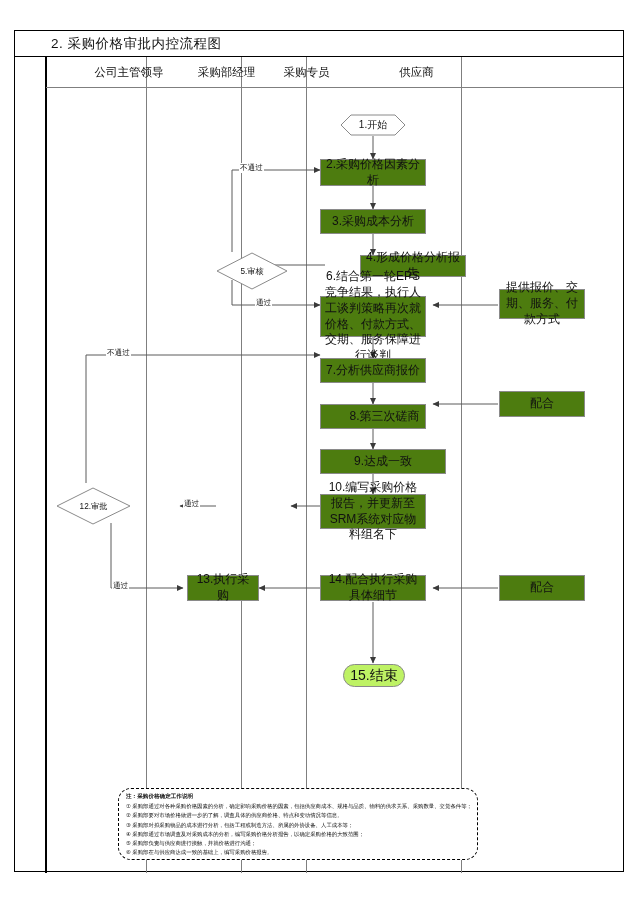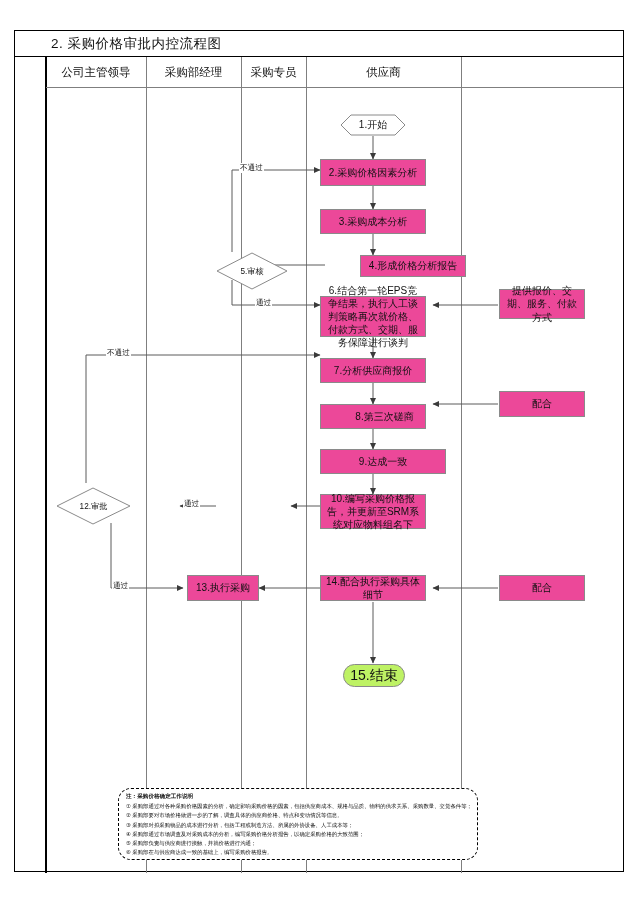--- a/index.html
+++ b/index.html
@@ -4,25 +4,25 @@
 <style>
   html,body{margin:0;padding:0;background:#fff;}
   body{font-family:"Liberation Sans","DejaVu Sans",sans-serif;}
   #page{position:relative;width:640px;height:905px;background:#fff;overflow:hidden;}
   #sheet{position:absolute;left:14px;top:30px;width:610px;height:842px;border:1.6px solid #000;box-sizing:border-box;}
   #title-bar{position:absolute;left:0;top:0;width:100%;height:26px;border-bottom:1.2px solid #000;box-sizing:border-box;}
   #title-text{position:absolute;left:8px;top:4px;font-size:13.5px;color:#111;letter-spacing:.5px;white-space:nowrap;margin-left:28px;}
   .vline{position:absolute;top:26px;width:0;border-left:1px solid #7f7f7f;}
   .hline{position:absolute;border-top:1px solid #7f7f7f;}
   #hdr-row{position:absolute;left:0;top:26px;height:30px;width:100%;}
-  .hdr{position:absolute;top:0;height:30px;line-height:30px;text-align:center;font-size:11.5px;color:#111;}
+  .hdr{position:absolute;top:0;height:30px;line-height:30px;text-align:center;font-size:11.5px;color:#111;margin-left:33px;}
   #stub{position:absolute;left:0;top:26px;width:31px;height:816px;border-right:1.5px solid #000;box-sizing:border-box;}
   svg{position:absolute;left:0;top:0;}
   .node{position:absolute;box-sizing:border-box;display:flex;align-items:center;justify-content:center;text-align:center;color:#111;}
-  .nbox{border:1px solid #8a8a8a;background:#ec4899;font-size:10px;line-height:1.32;padding:1px 3px;}
+  .nbox{border:1px solid #8a8a8a;background:#4d7c0f;font-size:12px;line-height:1.32;padding:1px 3px;}
   .ndiam{background:transparent;font-size:8.2px;}
   .nterm{border:1px solid #8a8a8a;border-radius:999px;background:#bef264;font-size:14px;}
   .diamwrap{position:absolute;}
   .elabel{position:absolute;font-size:7.6px;color:#111;background:#fff;padding:0 1px;white-space:nowrap;}
   #notes{position:absolute;left:103px;top:757px;width:360px;height:72px;border:1.4px dashed #000;border-radius:13px;box-sizing:border-box;background:#fff;padding:4px 7px;}
   #notes-title{font-size:5.6px;font-weight:bold;color:#111;margin:0 0 1px 0;}
   .note-line{font-size:5.4px;color:#111;line-height:1.72;white-space:nowrap;}
 </style>
 </head>
 <body>

